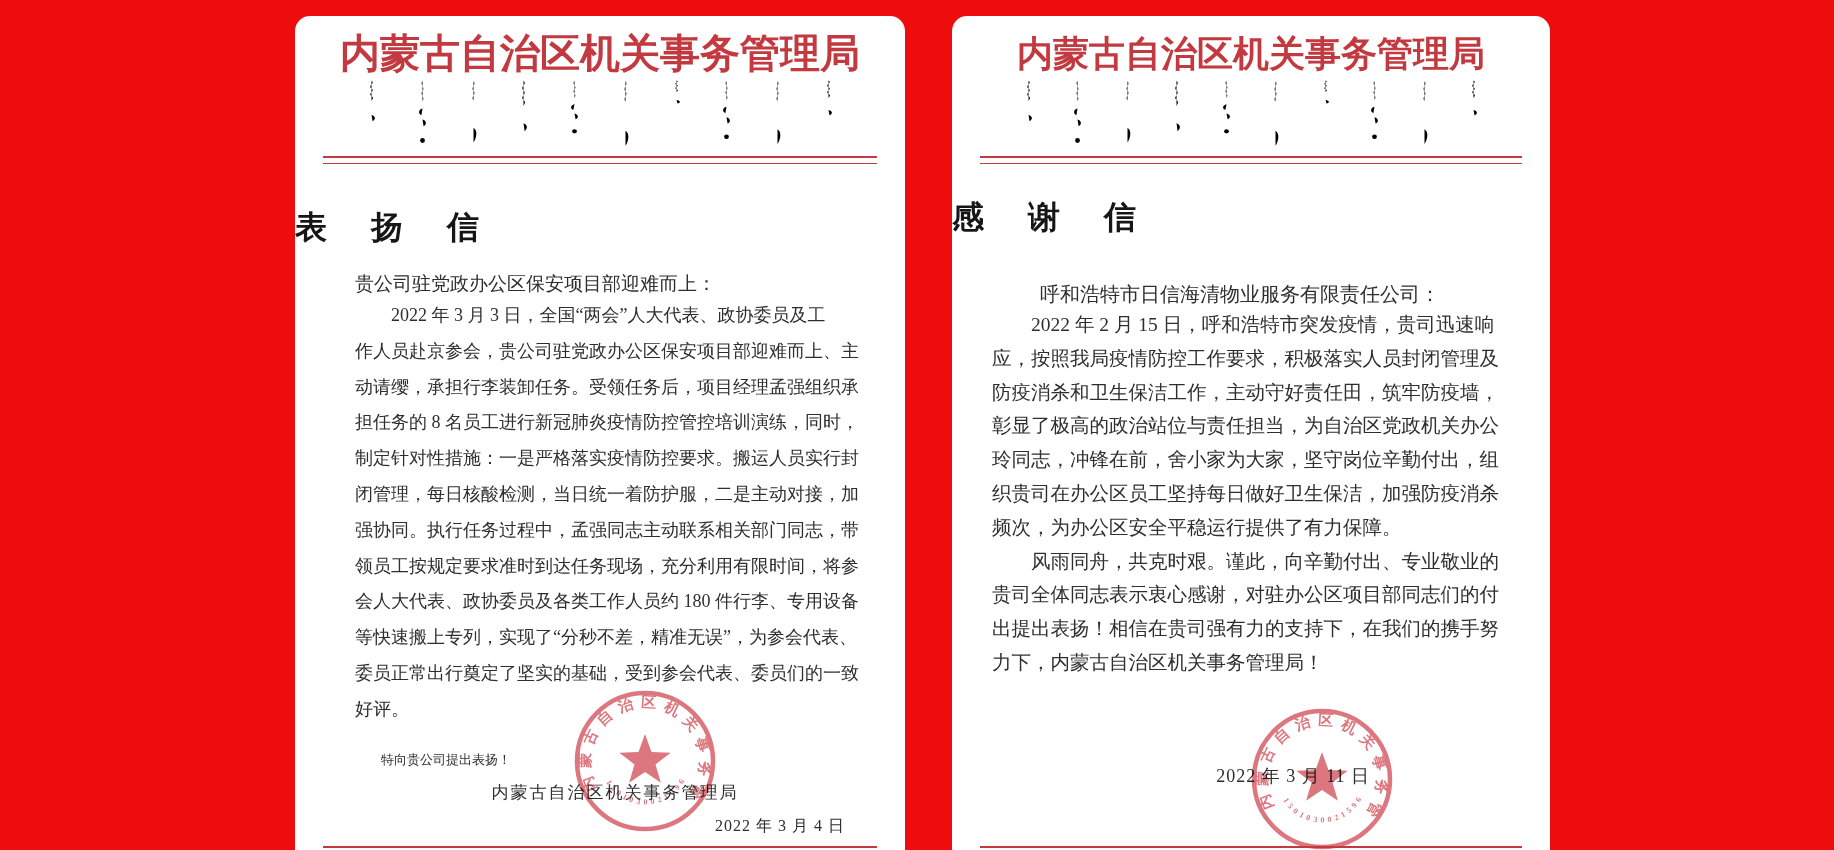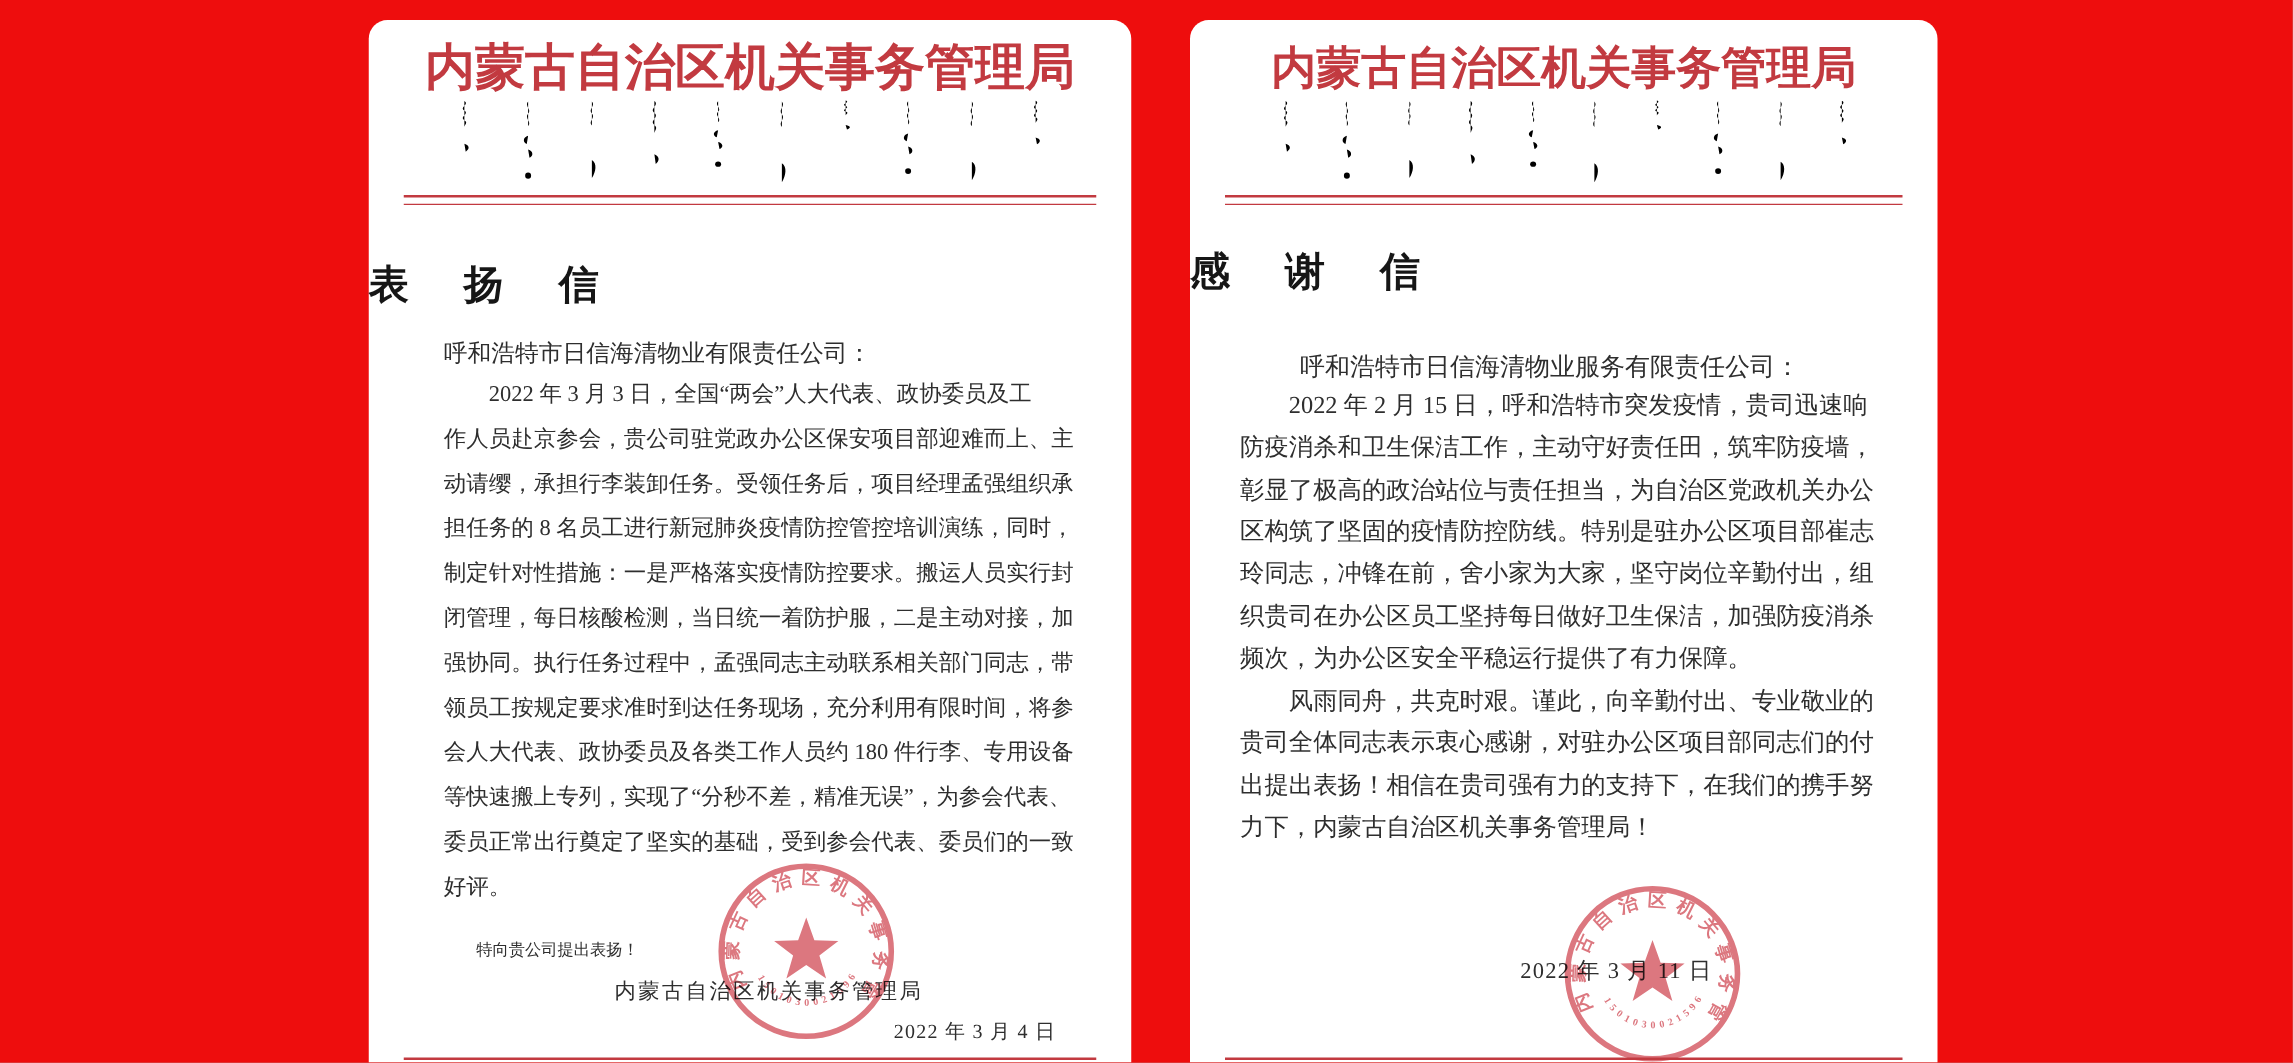--- a/index.html
+++ b/index.html
@@ -87,21 +87,21 @@
       <svg class="mg" style="height:36px">
           <use href="#mg1" xlink:href="#mg1"></use>
         </svg>
     </div>
 
     <div class="double-rule"></div>
 
     <div class="letter-title">表 扬 信</div>
 
     <div class="letter-text">
-      <div class="salutation">呼和浩特市日信海清物业有限责任公司：</div>
+      <div class="salutation">贵公司驻党政办公区保安项目部迎难而上：</div>
       <div class="body-line indent">2022 年 3 月 3 日，全国“两会”人大代表、政协委员及工</div>
       <div class="body-line">作人员赴京参会，贵公司驻党政办公区保安项目部迎难而上、主</div>
       <div class="body-line">动请缨，承担行李装卸任务。受领任务后，项目经理孟强组织承</div>
       <div class="body-line">担任务的 8 名员工进行新冠肺炎疫情防控管控培训演练，同时，</div>
       <div class="body-line">制定针对性措施：一是严格落实疫情防控要求。搬运人员实行封</div>
       <div class="body-line">闭管理，每日核酸检测，当日统一着防护服，二是主动对接，加</div>
       <div class="body-line">强协同。执行任务过程中，孟强同志主动联系相关部门同志，带</div>
       <div class="body-line">领员工按规定要求准时到达任务现场，充分利用有限时间，将参</div>
       <div class="body-line">会人大代表、政协委员及各类工作人员约 180 件行李、专用设备</div>
       <div class="body-line">等快速搬上专列，实现了“分秒不差，精准无误”，为参会代表、</div>
@@ -164,23 +164,23 @@
         </svg>
     </div>
 
     <div class="double-rule"></div>
 
     <div class="letter-title">感 谢 信</div>
 
     <div class="letter-text">
       <div class="salutation">呼和浩特市日信海清物业服务有限责任公司：</div>
       <div class="body-line indent">2022 年 2 月 15 日，呼和浩特市突发疫情，贵司迅速响</div>
+      <div class="body-line">应，按照我局疫情防控工作要求，积极落实人员封闭管理及</div>
       <div class="body-line">防疫消杀和卫生保洁工作，主动守好责任田，筑牢防疫墙，</div>
       <div class="body-line">彰显了极高的政治站位与责任担当，为自治区党政机关办公</div>
-      <div class="body-line">区构筑了坚固的疫情防控防线。特别是驻办公区项目部崔志</div>
       <div class="body-line">玲同志，冲锋在前，舍小家为大家，坚守岗位辛勤付出，组</div>
       <div class="body-line">织贵司在办公区员工坚持每日做好卫生保洁，加强防疫消杀</div>
       <div class="body-line">频次，为办公区安全平稳运行提供了有力保障。</div>
       <div class="body-line indent">风雨同舟，共克时艰。谨此，向辛勤付出、专业敬业的</div>
       <div class="body-line">贵司全体同志表示衷心感谢，对驻办公区项目部同志们的付</div>
       <div class="body-line">出提出表扬！相信在贵司强有力的支持下，在我们的携手努</div>
       <div class="body-line">力下，内蒙古自治区机关事务管理局！</div>
       <div class="date-line">2022 年 3 月 11 日</div>
     </div>
 

